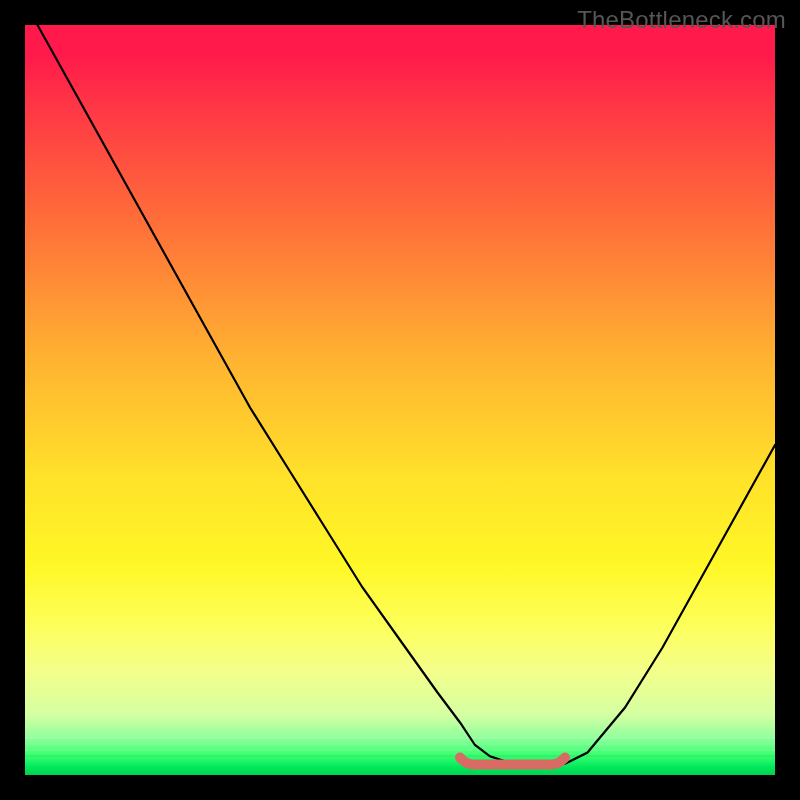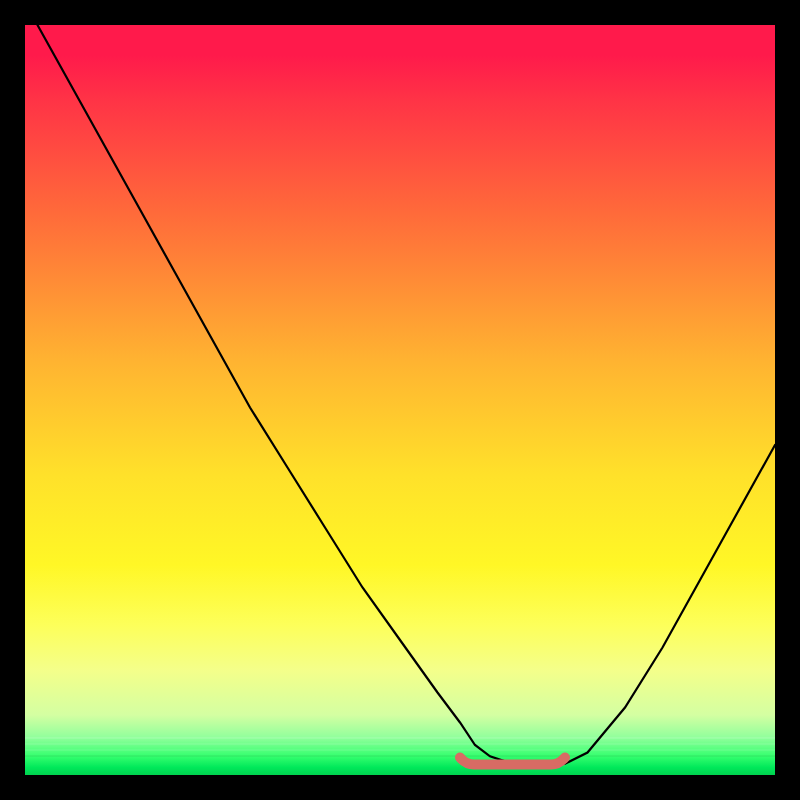--- a/index.html
+++ b/index.html
@@ -53,20 +53,21 @@
     position: absolute;
     left: 0; top: 0;
     width: 750px; height: 750px;
     overflow: visible;
   }
 </style>
 </head>
 <body>
 
 <div class="frame">
+  <div class="watermark">TheBottleneck.com</div>
   <div class="plot">
     <div class="band b1"></div>
     <div class="band b2"></div>
     <div class="band b3"></div>
     <div class="band b4"></div>
     <svg class="curve" viewBox="0 0 750 750">
       <path id="curve-path" fill="none" stroke="#000" stroke-width="2.2" stroke-linecap="round" d="M0.0 -22.5 L37.5 45.0 L75.0 112.5 L112.5 180.0 L150.0 247.5 L187.5 315.0 L225.0 382.5 L262.5 442.5 L300.0 502.5 L337.5 562.5 L375.0 615.0 L412.5 667.5 L435.0 697.5 L450.0 720.0 L465.0 731.3 L487.5 738.8 L510.0 741.0 L525.0 741.0 L540.0 738.8 L562.5 727.5 L600.0 682.5 L637.5 622.5 L675.0 555.0 L712.5 487.5 L750.0 420.0"></path>
       <path id="marker-path" fill="none" stroke="#d86b64" stroke-width="10" stroke-linecap="round" d="M 435.0 732.5 Q 441.0 739.5 449.0 739.5 L 526.0 739.5 Q 534.0 739.5 540.0 732.5"></path>
     </svg>
   </div>

